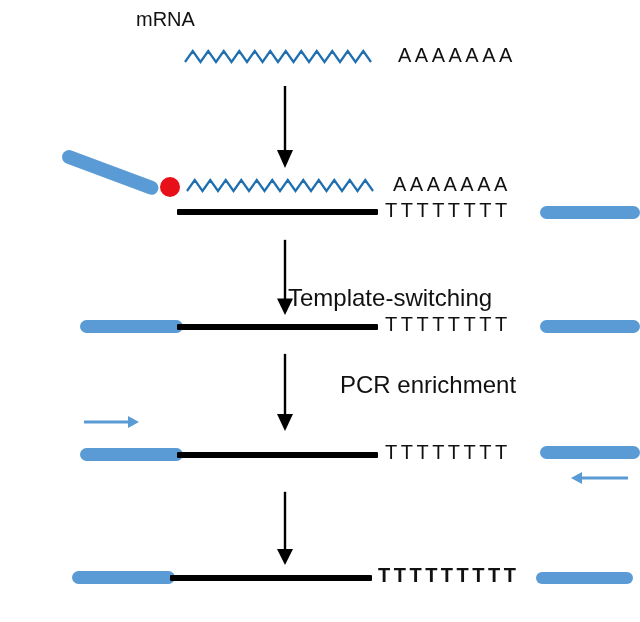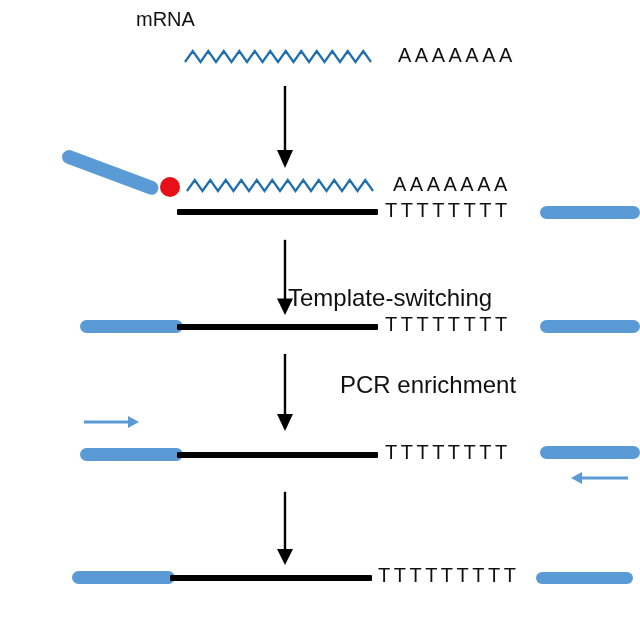--- a/index.html
+++ b/index.html
@@ -79,16 +79,16 @@
       <polygon points="12,1 12,13 1,7"></polygon>
   </svg>
 
   <svg class="abs varrow" style="left:275px;top:490px;" width="20" height="76" viewBox="0 0 20 85" preserveAspectRatio="none">
     <line x1="10" y1="2" x2="10" y2="68"></line>
       <polygon points="2,66 18,66 10,84"></polygon>
   </svg>
 
   <div class="abs rod" style="left:72px;top:571px;width:103px;height:13px;"></div>
   <div class="abs strand" style="left:170px;top:575px;width:202px;height:6px;"></div>
-  <div class="abs seq" style="left:378px;top:564px;">TTTTTTTTT</div>
+  <div class="abs seq" style="left:378px;top:564px;font-weight:bold;">TTTTTTTTT</div>
   <div class="abs rod" style="left:536px;top:572px;width:97px;height:12px;"></div>
 
 </div>
 
 </body></html>

